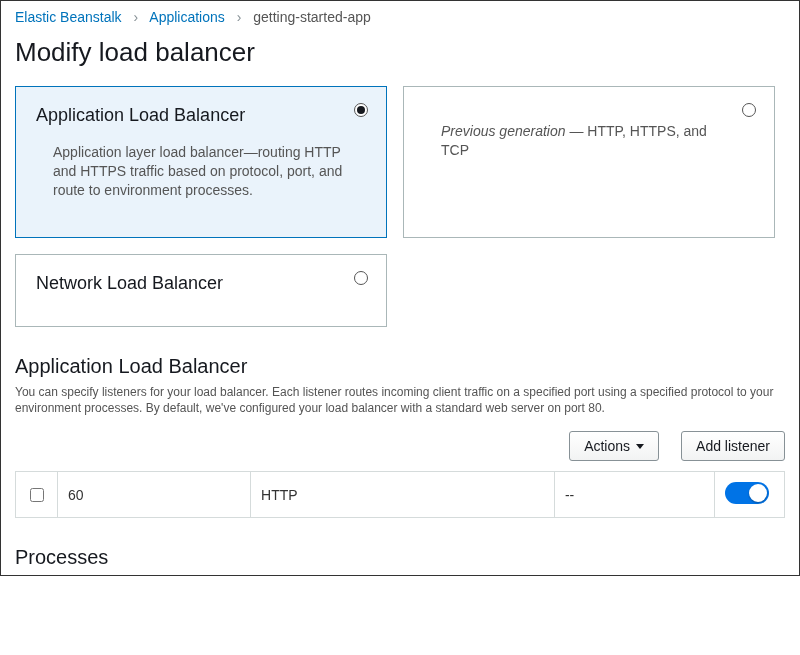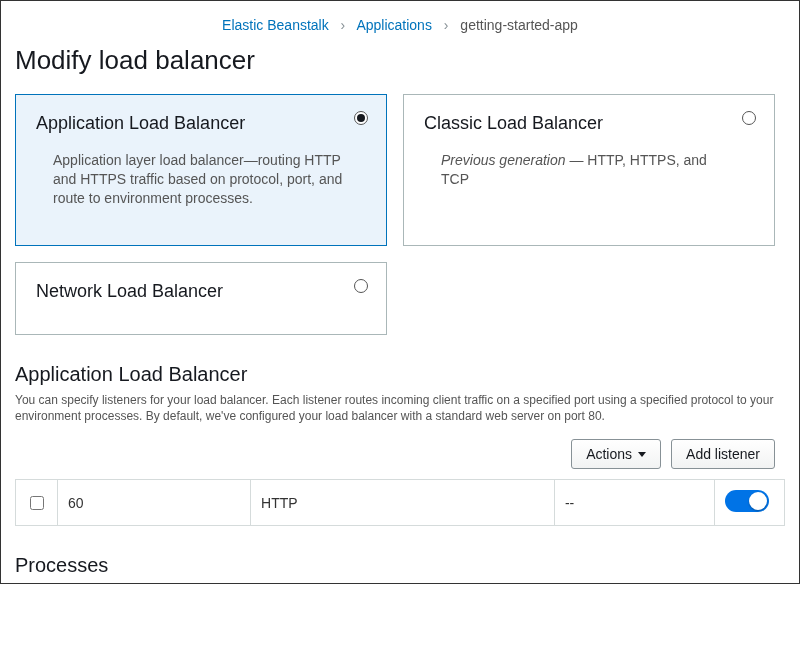--- a/index.html
+++ b/index.html
@@ -6,23 +6,22 @@
   body {
     margin: 0;
     font-family: "Amazon Ember", "Helvetica Neue", Arial, sans-serif;
     font-size: 14px;
     color: #16191f;
     background: #fff;
     width: 800px;
     border: 1px solid #333;
   }
   .breadcrumb {
-    padding: 16px 14px 4px 14px;
-    font-size: 14px;
-    text-align: center;
+    padding: 8px 14px 4px 14px;
+    font-size: 14px;
   }
   .breadcrumb a { color: #0073bb; text-decoration: none; }
   .breadcrumb .sep { color: #879196; margin: 0 8px; }
   .breadcrumb .current { color: #555; }
   h1.page-title {
     font-size: 26px;
     font-weight: 400;
     margin: 8px 14px 18px 14px;
     color: #16191f;
   }
@@ -84,22 +83,22 @@
   }
   .section-desc {
     margin: 0 14px 14px 14px;
     font-size: 12px;
     color: #555;
     line-height: 1.4;
   }
   .toolbar {
     display: flex;
     justify-content: flex-end;
-    gap: 10px;
-    padding: 0 24px 10px 14px;
+    gap: 22px;
+    padding: 0 14px 10px 14px;
   }
   .btn {
     border: 1px solid #879196;
     background: linear-gradient(#fff,#f2f3f3);
     border-radius: 3px;
     padding: 6px 14px;
     font-size: 14px;
     color: #16191f;
     cursor: pointer;
     display: inline-flex;
@@ -163,21 +162,20 @@
 <h1 class="page-title">Modify load balancer</h1>
 
 <div class="cards">
   <div class="card selected">
     <span class="radio"></span>
     <h3>Application Load Balancer</h3>
     <p>Application layer load balancer—routing HTTP and HTTPS traffic based on protocol, port, and route to environment processes.</p>
   </div>
   <div class="card">
     <span class="radio"></span>
-    <h3>Classic Load Balancer</h3>
     <p><em>Previous generation</em><span> — HTTP, HTTPS, and TCP</span></p>
   </div>
   <div class="card">
     <span class="radio"></span>
     <h3>Network Load Balancer</h3>
   </div>
 </div>
 
 <h2 class="section-title">Application Load Balancer</h2>
 <p class="section-desc">You can specify listeners for your load balancer. Each listener routes incoming client traffic on a specified port using a specified protocol to your environment processes. By default, we've configured your load balancer with a standard web server on port 80.</p>

